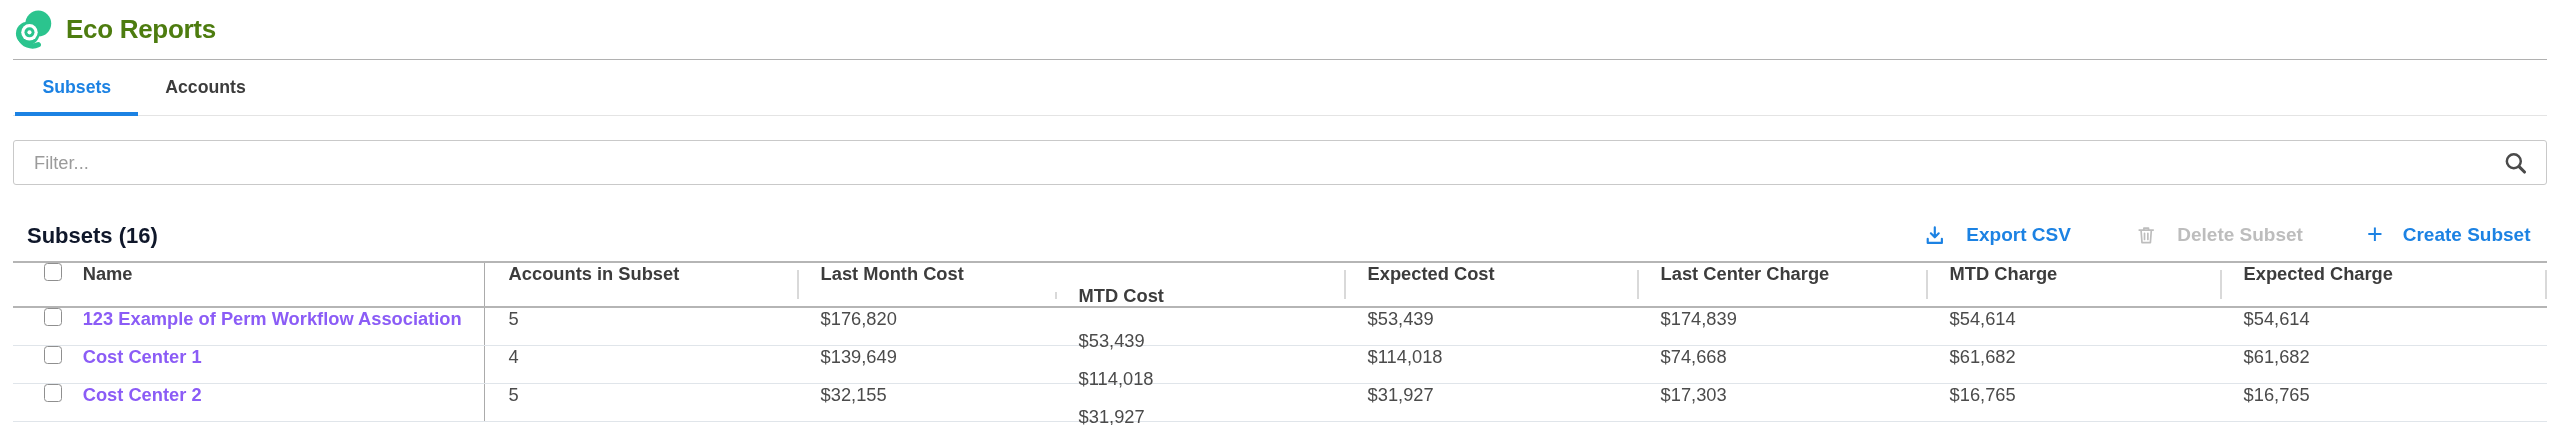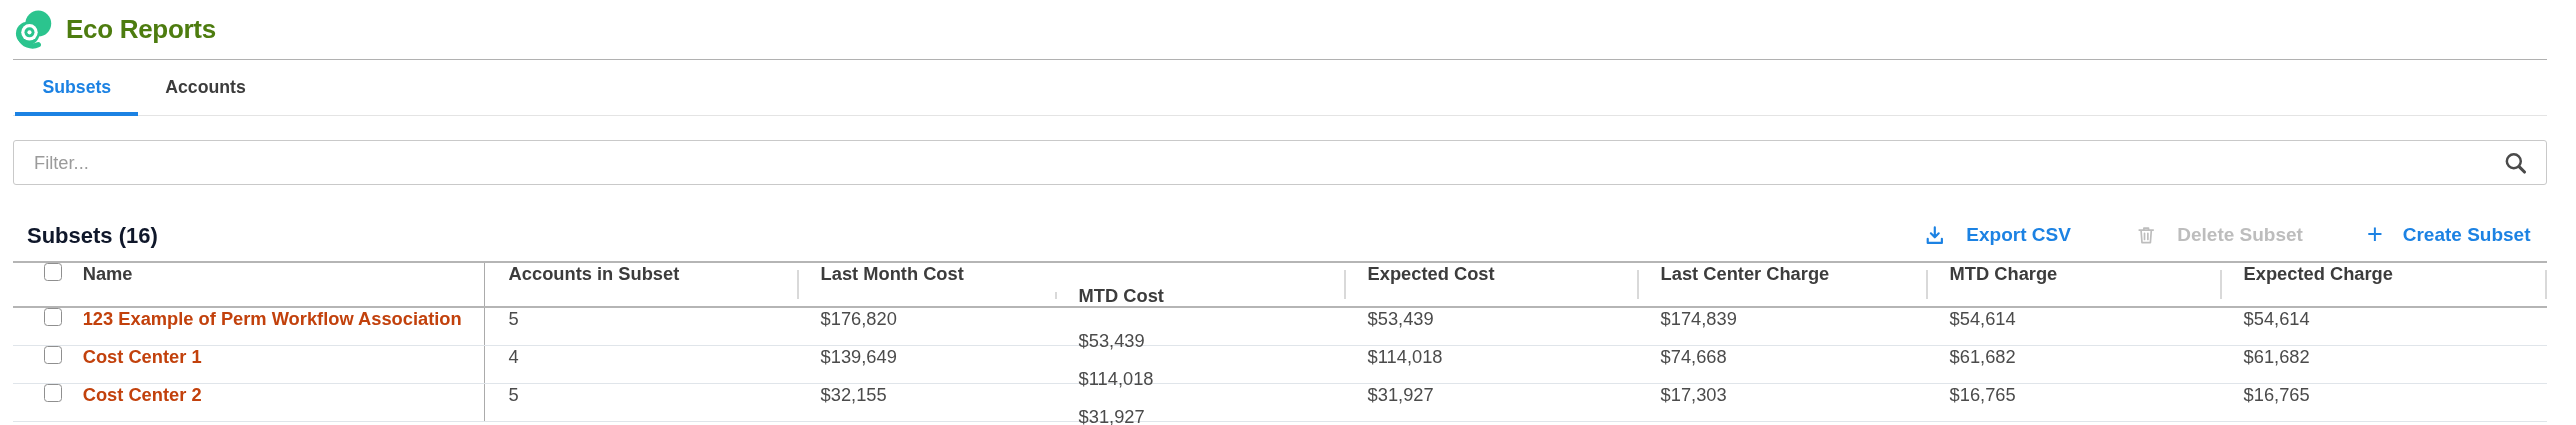--- a/index.html
+++ b/index.html
@@ -46,21 +46,21 @@
   .trow  { display:flex; align-items:stretch; height:38px; border-bottom:1.8px solid #e0e5ea;
            font-size:18.3px; color:#4b4b4b; }
   .cell { padding-left:23.6px; display:flex; align-items:flex-start; white-space:nowrap; position:relative; }
   .c1 { width:472px; padding-left:31px; gap:21px; border-right:1.8px solid #ababab; }
   .c2 { width:312px; } .c3 { width:258px; } .c4 { width:289px;margin-top:22px; }
   .c5 { width:293px; } .c6 { width:289px; } .c7 { width:294px; } .c8 { width:327px; }
   .thead .hdiv::before { content:""; position:absolute; left:0; top:7px; bottom:7px; width:1.8px; background:#d9d9d9; }
   .thead .c8::after   { content:""; position:absolute; right:0; top:7px; bottom:7px; width:1.8px; background:#d9d9d9; }
 
   .checkbox { width:17.7px; height:17.7px; border:1.8px solid #8f8f8f; border-radius:3.5px; background:#fff; flex:none; cursor:pointer; }
-  .link { color:#c2410c; font-weight:600; text-decoration:none; cursor:pointer; }
+  .link { color:#8b5cf6; font-weight:600; text-decoration:none; cursor:pointer; }
 </style>
 </head>
 <body>
 
 <div class="page">
 
   <div class="app-header">
     <svg class="logo" viewBox="0 0 68 68" aria-hidden="true">
       <circle cx="43" cy="23" r="22" fill="#2bc48e"></circle>
       <circle cx="25" cy="40" r="20" fill="#2bc48e"></circle>

